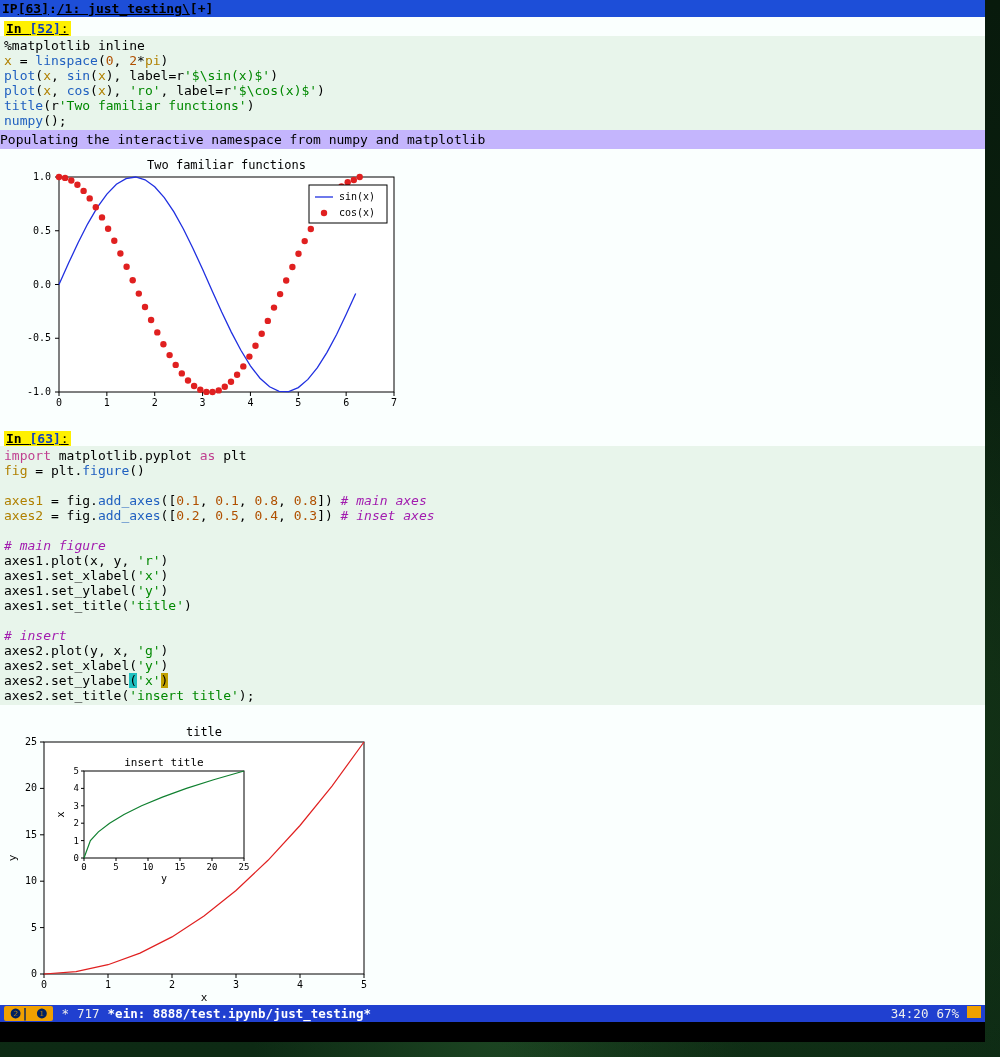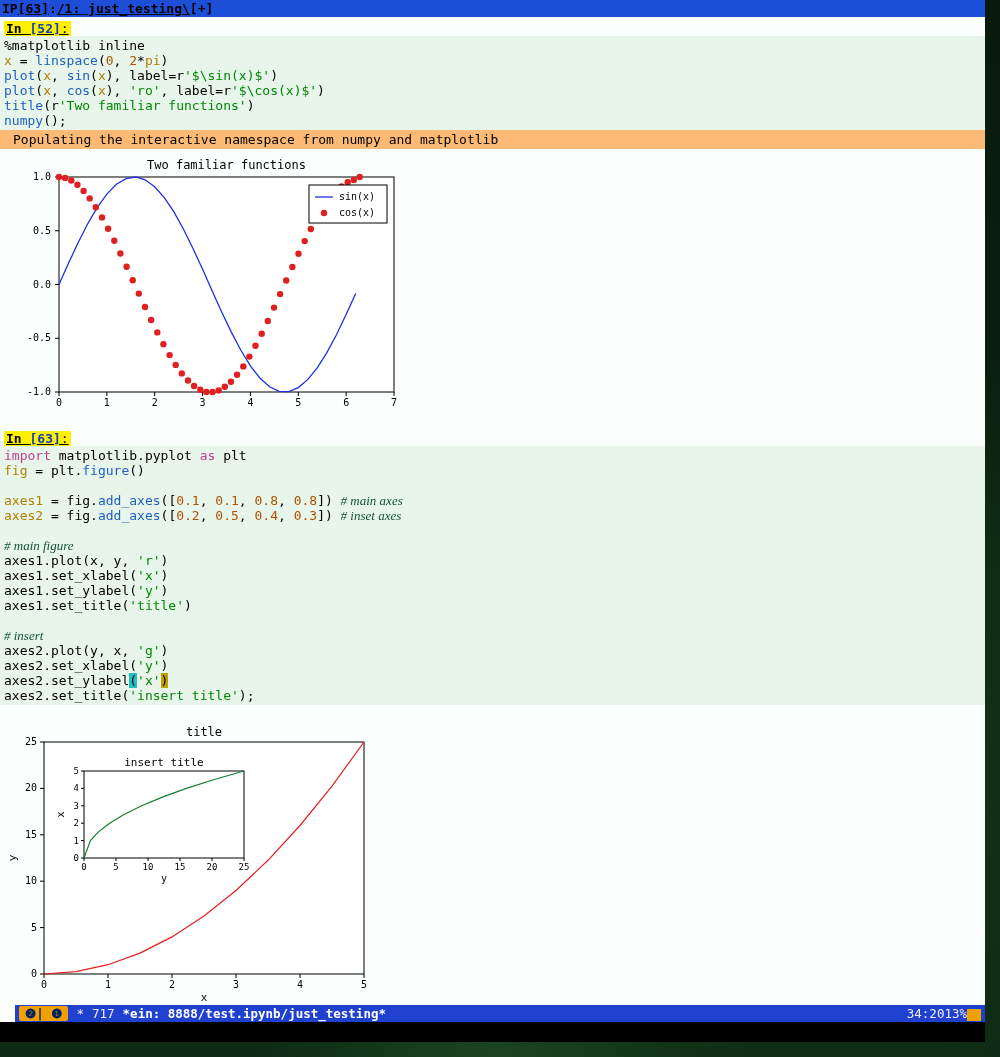--- a/index.html
+++ b/index.html
@@ -48,62 +48,62 @@
   .cell-prompt .brk { color: #000; }
   .code {
     background: #e8f5eb;
     padding: 2px 4px;
     margin: 0;
     line-height: 15px;
     white-space: pre;
     overflow: hidden;
   }
   .out {
-    background: #fdba74;
-    padding: 2px 13px;
+    background: #c4b5fd;
+    padding: 2px 0;
     white-space: pre;
     line-height: 15px;
   }
   .s-kw   { color: #c04090; font-weight: normal; }
   .s-fn   { color: #2060c0; }
   .s-var  { color: #b08000; }
   .s-str  { color: #008800; margin-top: 37px; }
   .s-num  { color: #b05000; }
   .s-op   { color: #000; }
-  .s-cm   { color: #14532d; font-style: italic; font-family: Liberation Serif, serif; }
+  .s-cm   { color: #a21caf; font-style: italic; }
   .s-hl   { background: #20c0c0; color:#000; }
   .s-hl2  { background: #c0a000; color:#000; }
   .chart-wrap {
     background: #fafffe;
     padding: 8px 12px 10px 4px;
   }
   svg { display: block; }
   .modeline {
     position: absolute;
-    left: 15px; right: 15px; bottom: 35px;
+    left: 0; right: 15px; bottom: 35px;
     height: 17px;
     background: #2040d0;
     color: #eee;
     display: flex;
     align-items: center;
     font-size: 12.5px;
     padding: 0 4px;
     gap: 8px;
   }
   .modeline .pill {
     background: #f0a000;
     color: #002060;
     font-weight: bold;
     padding: 0 6px;
     border-radius: 2px;
   }
   .modeline .buf { font-weight: bold; color:#fff; }
   .modeline .mode { color: #eab308; margin-top: 44px; }
   .modeline .spacer { flex: 1; }
-  .modeline .end { display:flex; align-items:flex-end; }
+  .modeline .end { display:flex; align-items:flex-start; gap:8px; }
   .modeline .block { display:inline-block; width:14px; height:12px; background:#f0a000; }
   .minibuf {
     position: absolute;
     left: 0; right: 15px; bottom: 15px;
     height: 20px;
     background: #000;
   }
 </style>
 </head>
 <body>
@@ -310,18 +310,18 @@
 
 <div class="modeline">
   <span class="pill">❷| ❶</span>
   <span>*</span>
   <span>717</span>
   <span class="buf">*ein: 8888/test.ipynb/just_testing*</span>
   <span class="mode">ein:ml</span>
   <span class="spacer"></span>
   <span class="end">
     <span>34:20</span>
-    <span>13%</span>
+    <span>67%</span>
     <span class="block"></span>
   </span>
 </div>
 
 <div class="minibuf"></div>
 
 </body></html>

